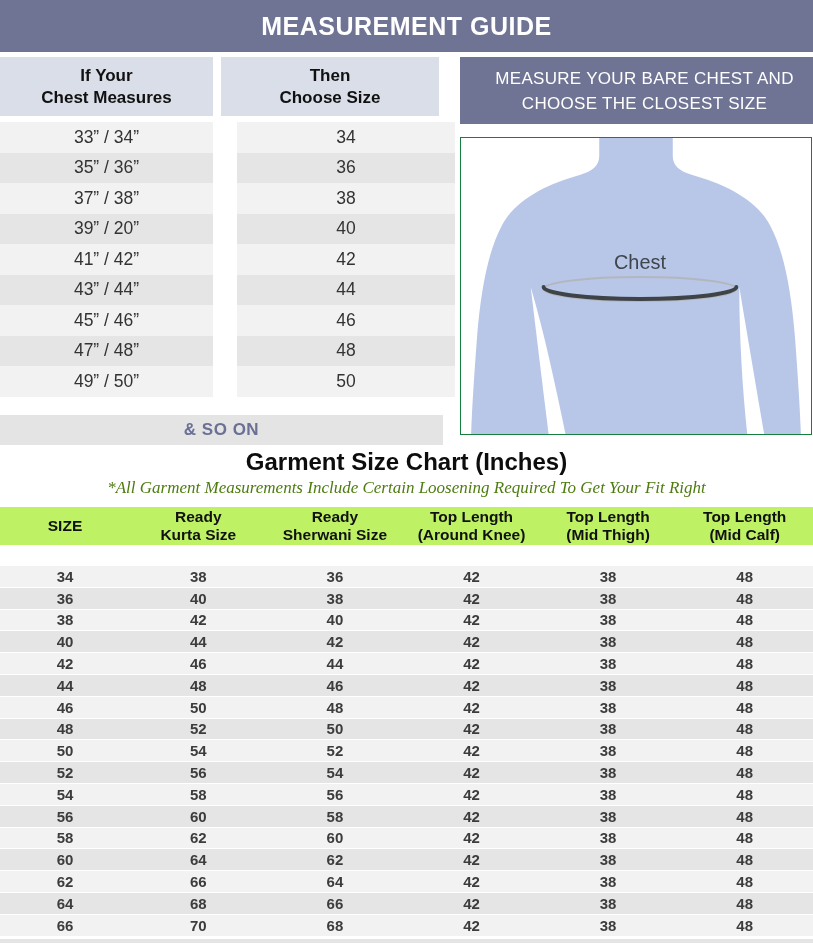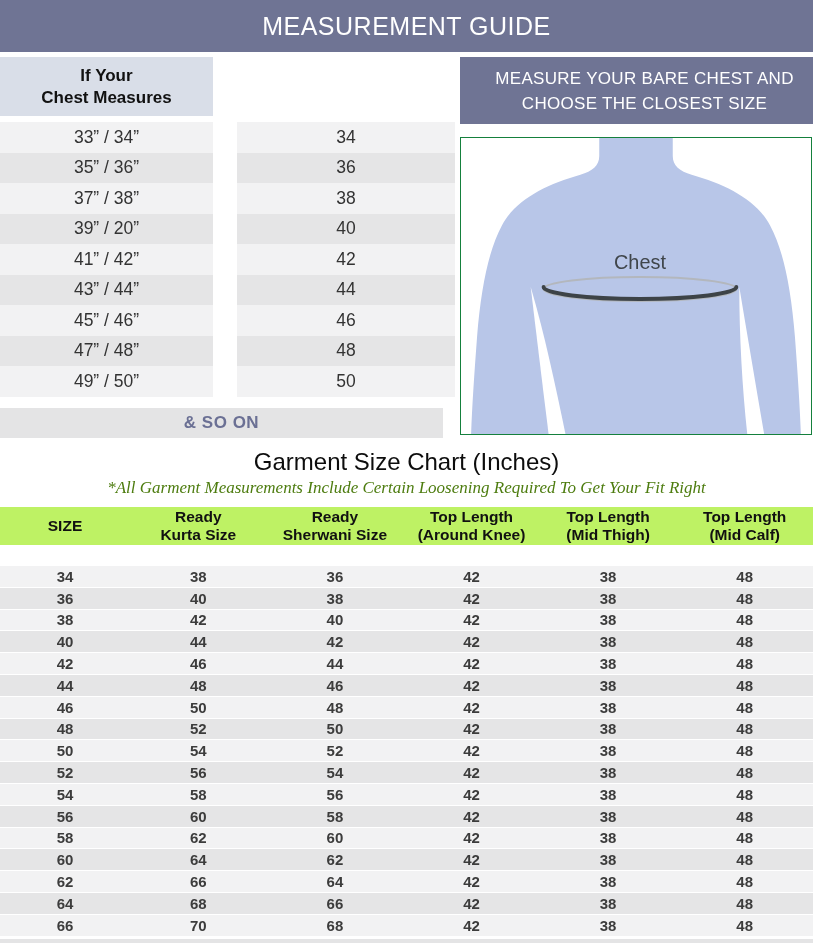--- a/index.html
+++ b/index.html
@@ -11,21 +11,21 @@
   }
   .page { width: 813px; position: relative; }
 
   
   .banner {
     position: absolute; left: 0; top: 0; width: 813px; height: 52px;
     background: #6f7494;
     display: flex; align-items: center; justify-content: center;
   }
   .banner-title {
-    color: #ffffff; font-size: 25px; font-weight: 400; letter-spacing: 0.5px;
+    color: #ffffff; font-size: 25px; font-weight: 700; letter-spacing: 0.5px;
   }
 
   
   .top-section { position: relative; height: 435px; }
 
   
   .chest-table { position: absolute; left: 0; top: 57px; width: 443px; }
   .ct-header {
     display: grid; grid-template-columns: 213px 218px; column-gap: 8px;
     height: 59px; margin-bottom: 6px;
@@ -39,21 +39,21 @@
     display: grid; grid-template-columns: 213px 218px; column-gap: 24px;
     height: 30.5px;
   }
   .ct-cell {
     display: flex; align-items: center; justify-content: center;
     font-size: 17.5px; color: #333;
   }
   .ct-row.odd .ct-cell { background: #f2f2f3; }
   .ct-row.even .ct-cell { background: #e5e5e6; }
   .ct-footer {
-    margin-top: 11px; height: 30px; width: 443px; background: #e4e4e5;
+    margin-top: 18px; height: 30px; width: 443px; background: #e4e4e5;
     display: flex; align-items: center; justify-content: center;
     font-weight: 700; font-size: 17px; color: #6b7094; letter-spacing: 0.5px;
   }
 
   
   .instruction-box {
     position: absolute; left: 460px; top: 57px; width: 353px; height: 67px;
     background: #6f7494;
     display: flex; flex-direction: column; align-items: center; justify-content: center; padding-left: 16px;
   }
@@ -63,21 +63,21 @@
   }
   .illustration {
     position: absolute; left: 460px; top: 137px; width: 352px; height: 298px;
     border: 1px solid #15803d; background: #ffffff; overflow: hidden;
   }
   .illustration svg { display: block; }
 
   
   .chart-section { padding-top: 13px; }
   .chart-title {
-    text-align: center; font-size: 24px; font-weight: 400; color: #0d0d0d;
+    text-align: center; font-size: 24px; font-weight: 700; color: #0d0d0d;
   }
   .chart-subtitle {
     text-align: center; font-family: "Liberation Serif", serif; font-style: italic;
     font-size: 17px; color: #4d7c0f; margin-top: 2px;
   }
   .gt-header {
     margin-top: 9px; height: 38px; background: #bef264;
     display: grid; grid-template-columns: 130px repeat(5, 1fr);
     align-items: center; margin-bottom: 21px;
   }
@@ -106,20 +106,24 @@
 
     <div class="banner">
       <div class="banner-title">MEASUREMENT GUIDE</div>
     </div>
 
     <div class="chest-table">
       <div class="ct-header">
         <div class="ct-hcell">
           <span>If Your</span>
           <span>Chest Measures</span>
+        </div>
+        <div class="ct-hcell">
+          <span>Then</span>
+          <span>Choose Size</span>
         </div>
       </div>
       <div id="chest-rows">
           <div class="ct-row odd">
             <div class="ct-cell">33” / 34”</div>
             <div class="ct-cell">34</div>
           </div>
           <div class="ct-row even">
             <div class="ct-cell">35” / 36”</div>
             <div class="ct-cell">36</div>

